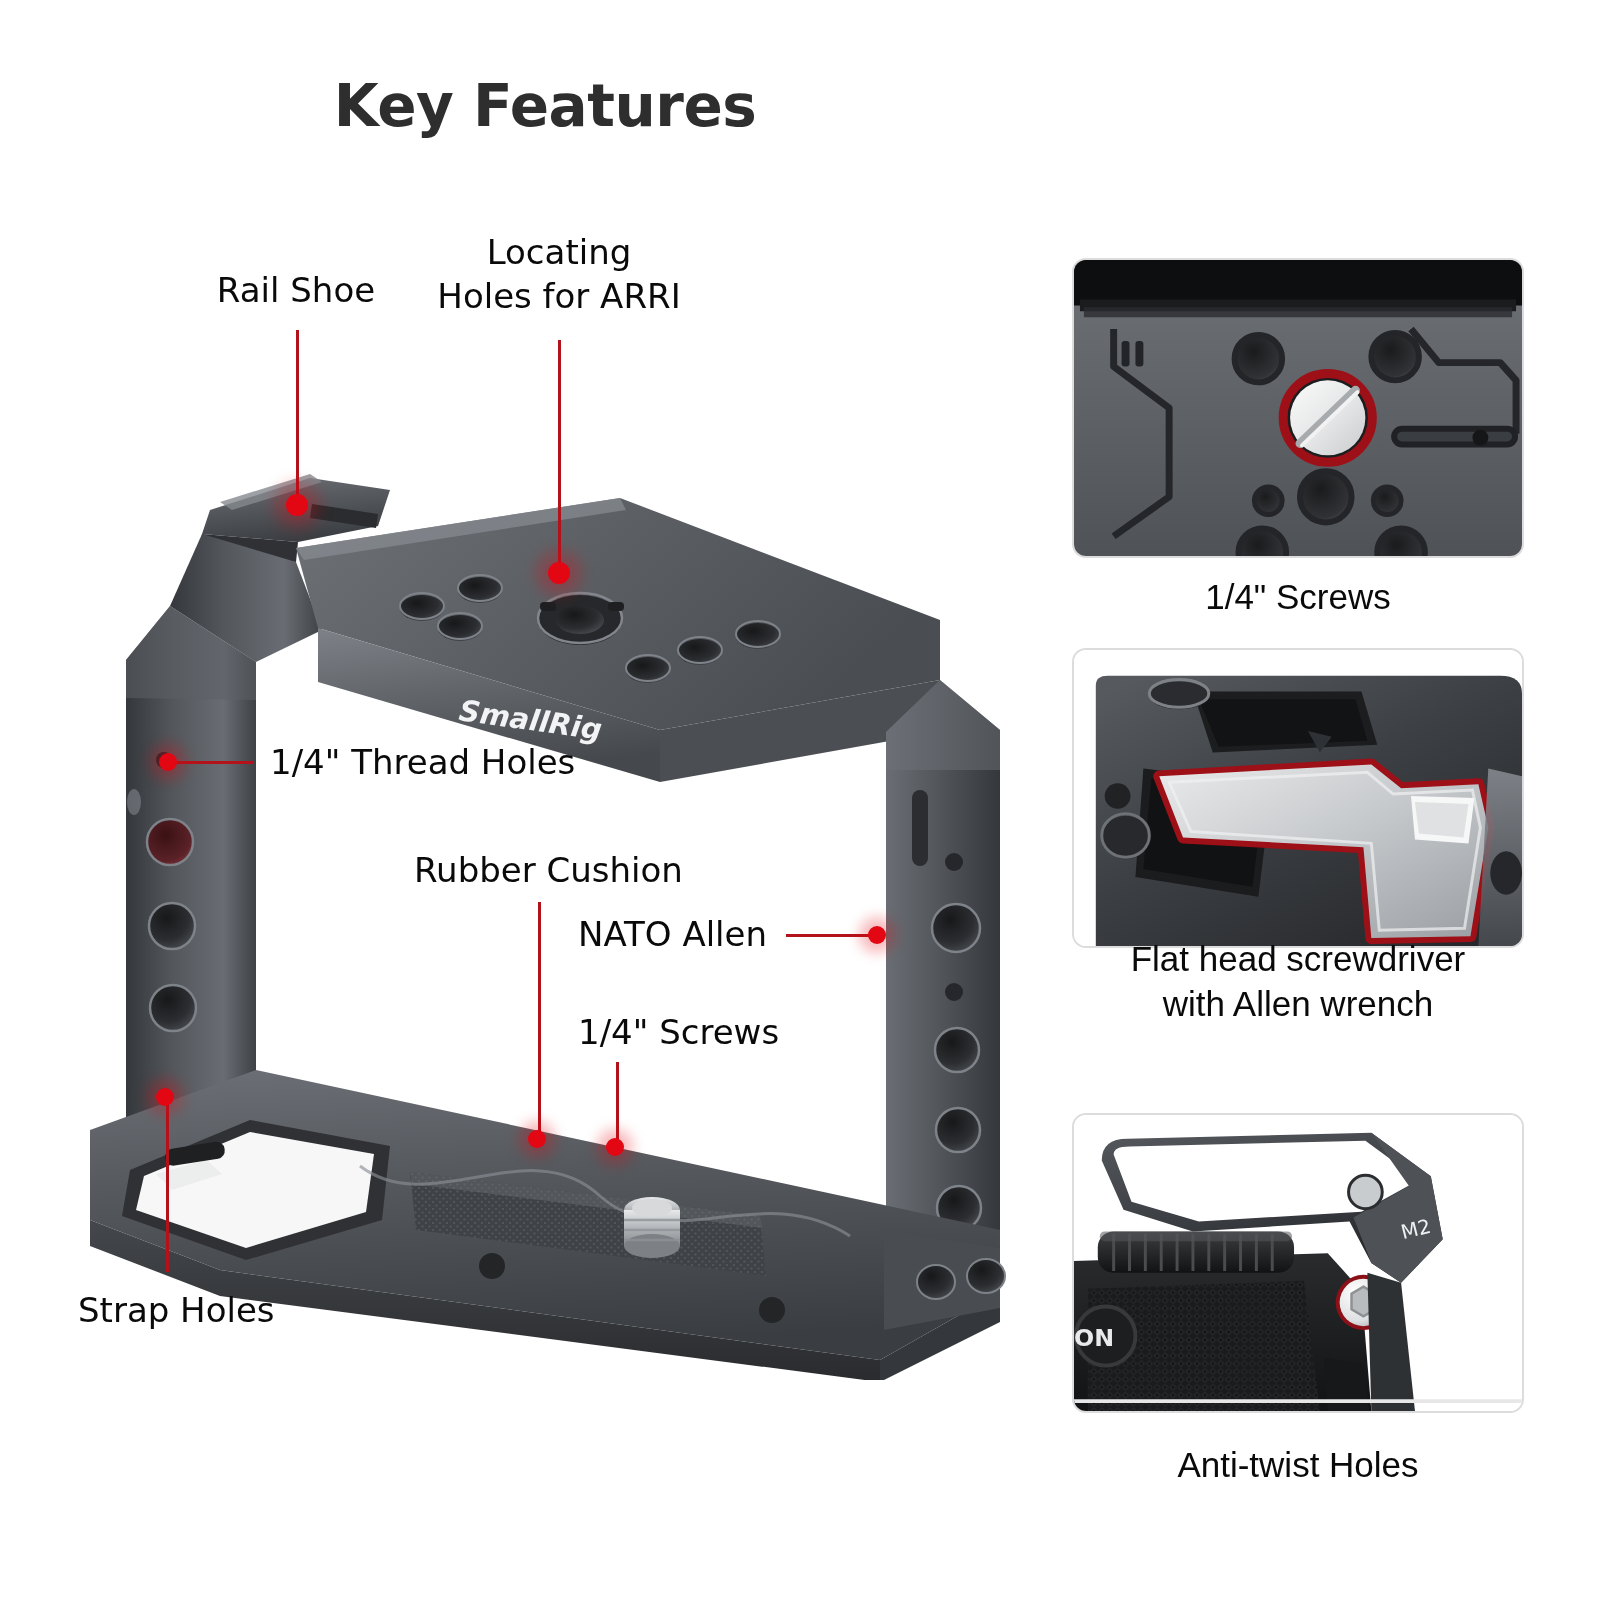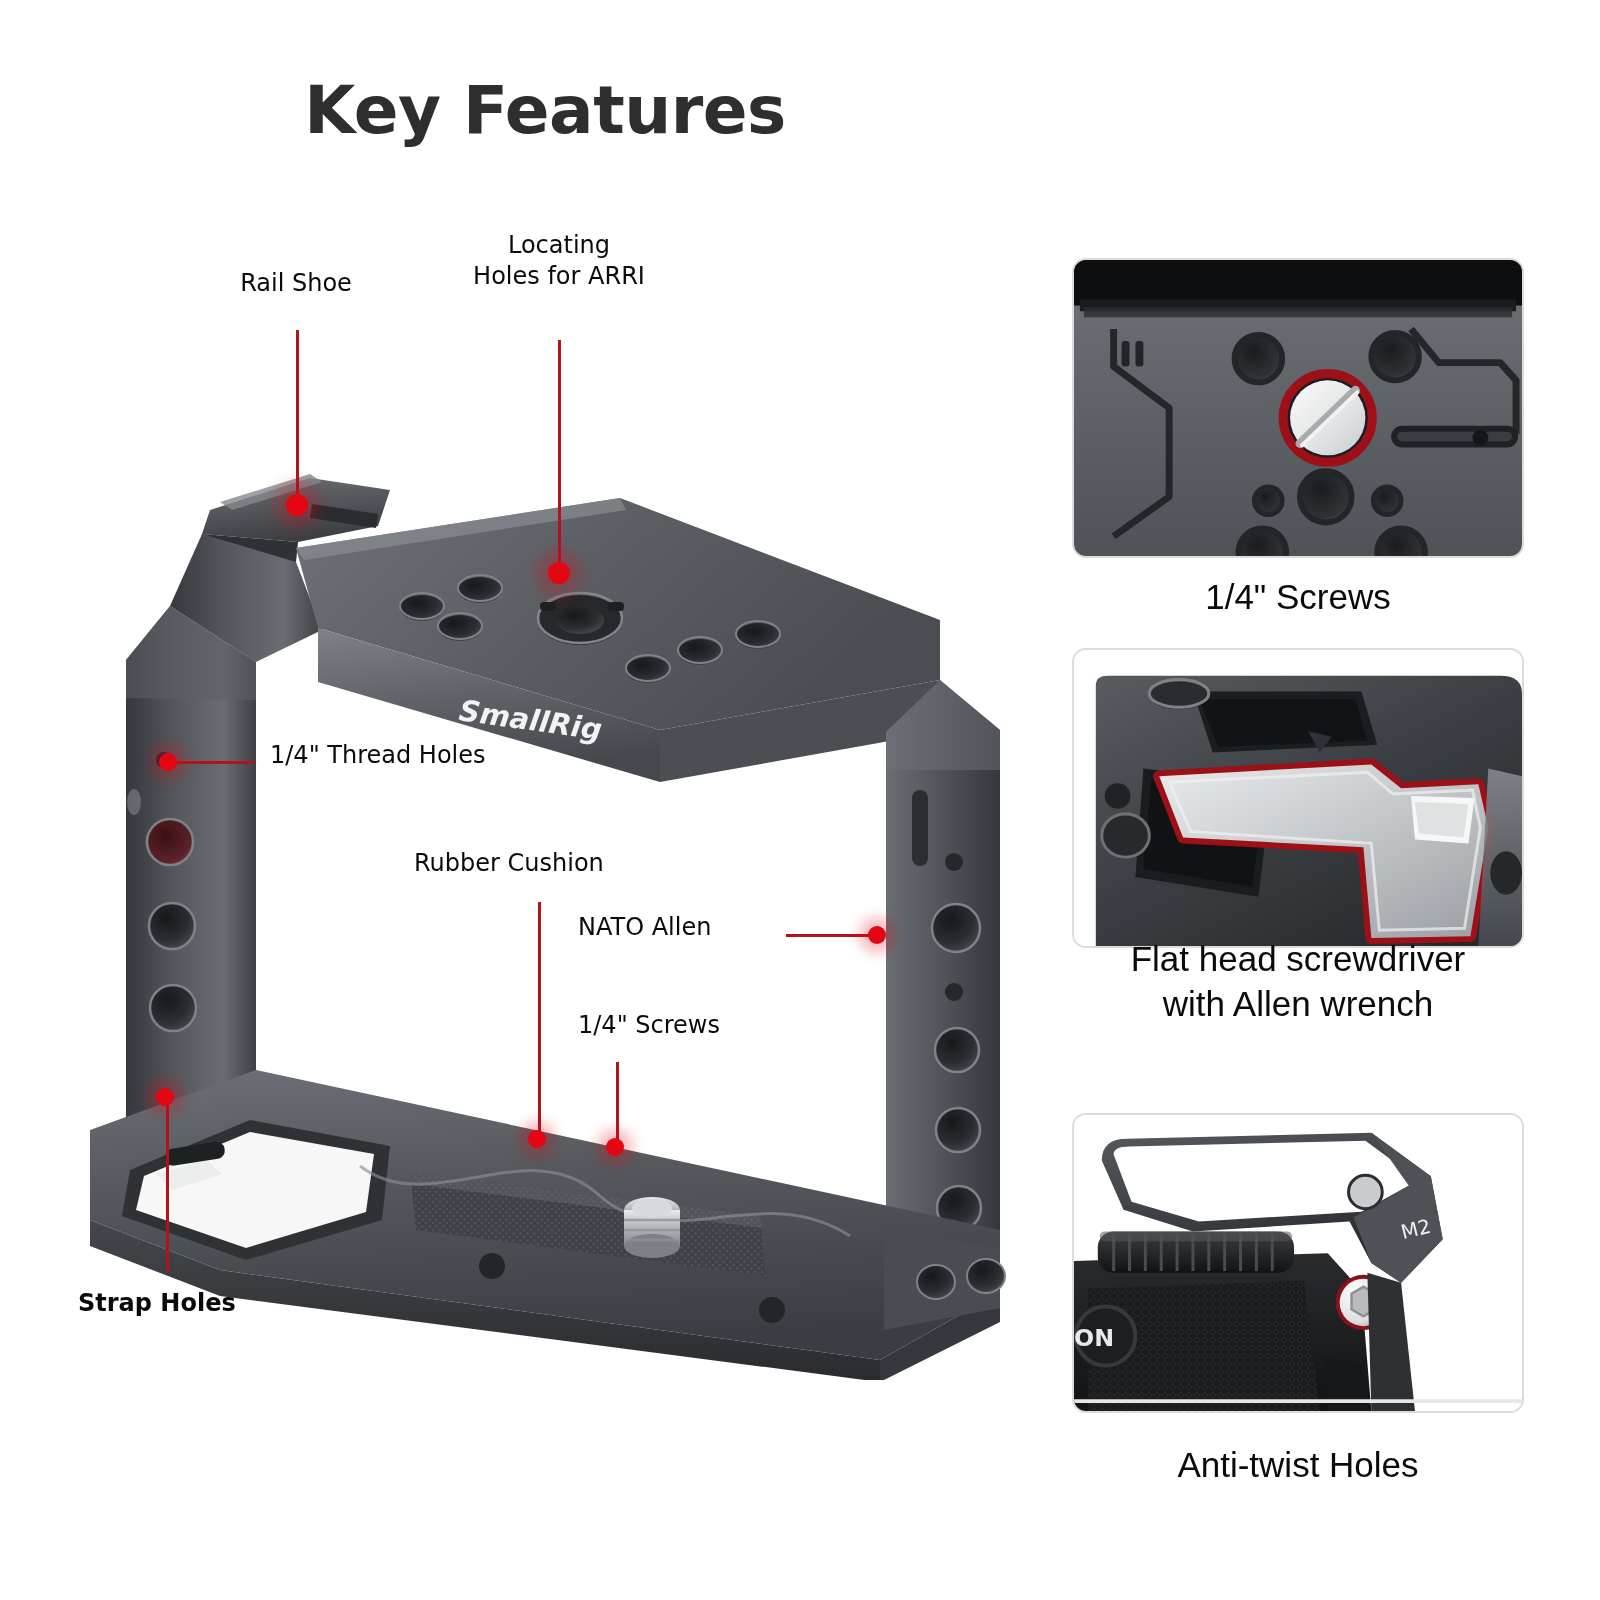--- a/index.html
+++ b/index.html
@@ -18,30 +18,30 @@
 
   
   #page-title {
     position: absolute;
     left: 0;
     top: 72px;
     width: 1090px;
     text-align: center;
     font-family: "DejaVu Sans", sans-serif;
     font-weight: bold;
-    font-size: 66px;
+    font-size: 58px;
     letter-spacing: -0.5px;
     color: #2e2e2e;
   }
 
   
   .label {
     position: absolute;
     font-family: "DejaVu Sans", sans-serif;
-    font-size: 24px;
+    font-size: 34px;
     line-height: 1.30;
     color: #0a0a0a;
     white-space: pre-line;
   }
   .label.center { text-align: center; }
 
   
   .lead-v, .lead-h {
     position: absolute;
     background: #b4121b;
@@ -308,21 +308,21 @@
 Holes for ARRI</div>
 
 <div class="label" style="left:270px; top:740px;">1/4" Thread Holes</div>
 
 <div class="label" style="left:414px; top:825px;margin-top:23px;">Rubber Cushion</div>
 
 <div class="label" style="left:578px; top:912px;">NATO Allen</div>
 
 <div class="label" style="left:578px; top:1010px;">1/4" Screws</div>
 
-<div class="label" style="left:78px; top:1288px;font-weight:bold;">Strap Holes</div>
+<div class="label" style="left:78px; top:1288px;">Strap Holes</div>
 
 <div class="panel" id="panel-1">
   <svg class="panel-art" viewBox="0 0 452 300" preserveAspectRatio="none" xmlns="http://www.w3.org/2000/svg">
     <defs>
       <linearGradient id="p1bg" x1="0" y1="0" x2="0" y2="1">
         <stop offset="0%" stop-color="#6e7176"></stop>
         <stop offset="100%" stop-color="#4f5257"></stop>
       </linearGradient>
       <radialGradient id="p1hole" cx="0.4" cy="0.35" r="0.8">
         <stop offset="0%" stop-color="#1a1b1d"></stop>

